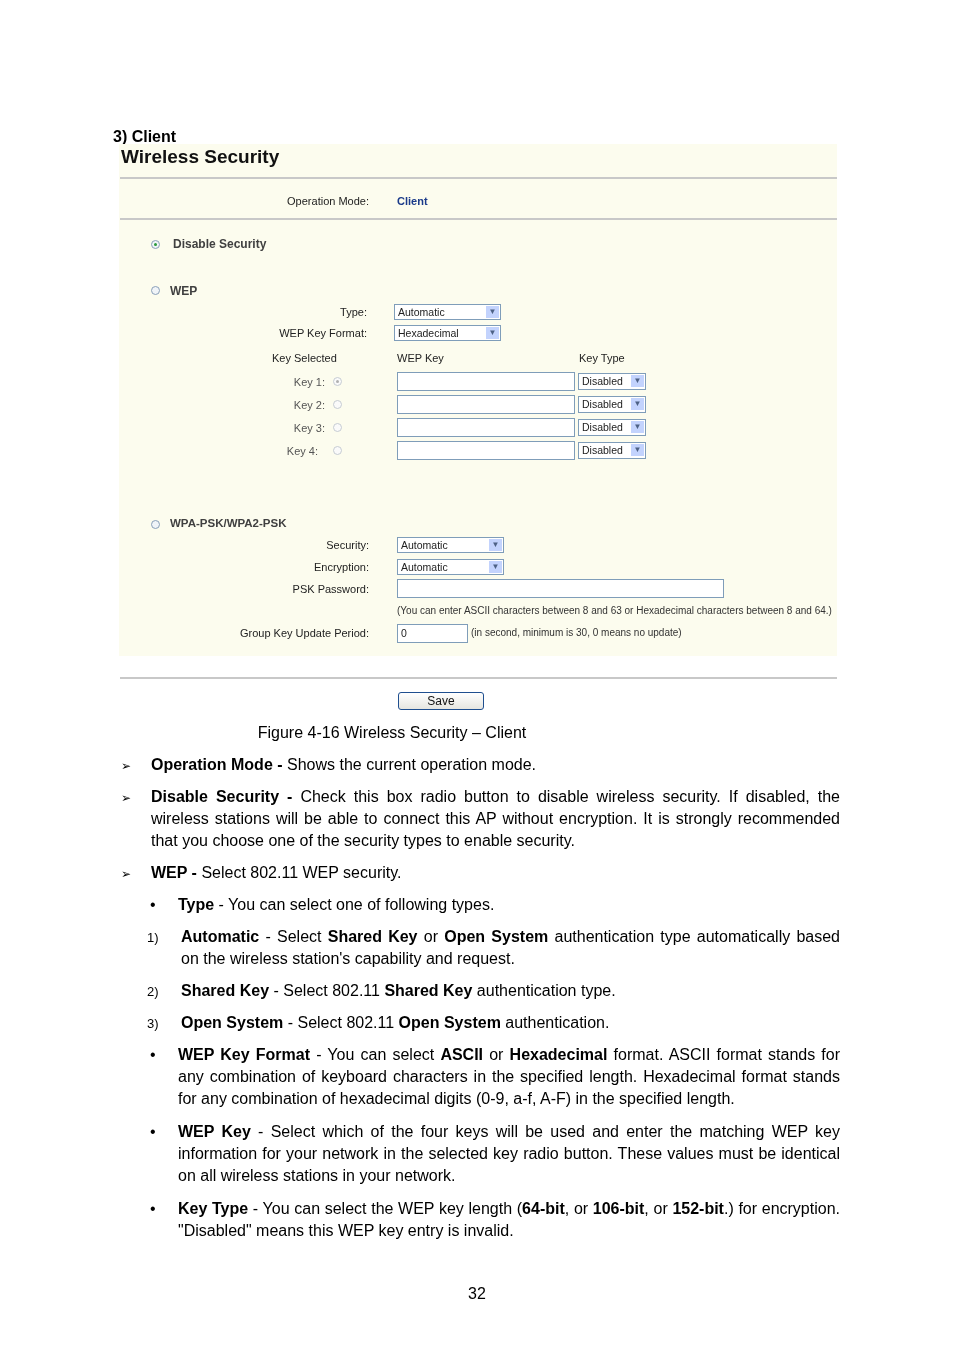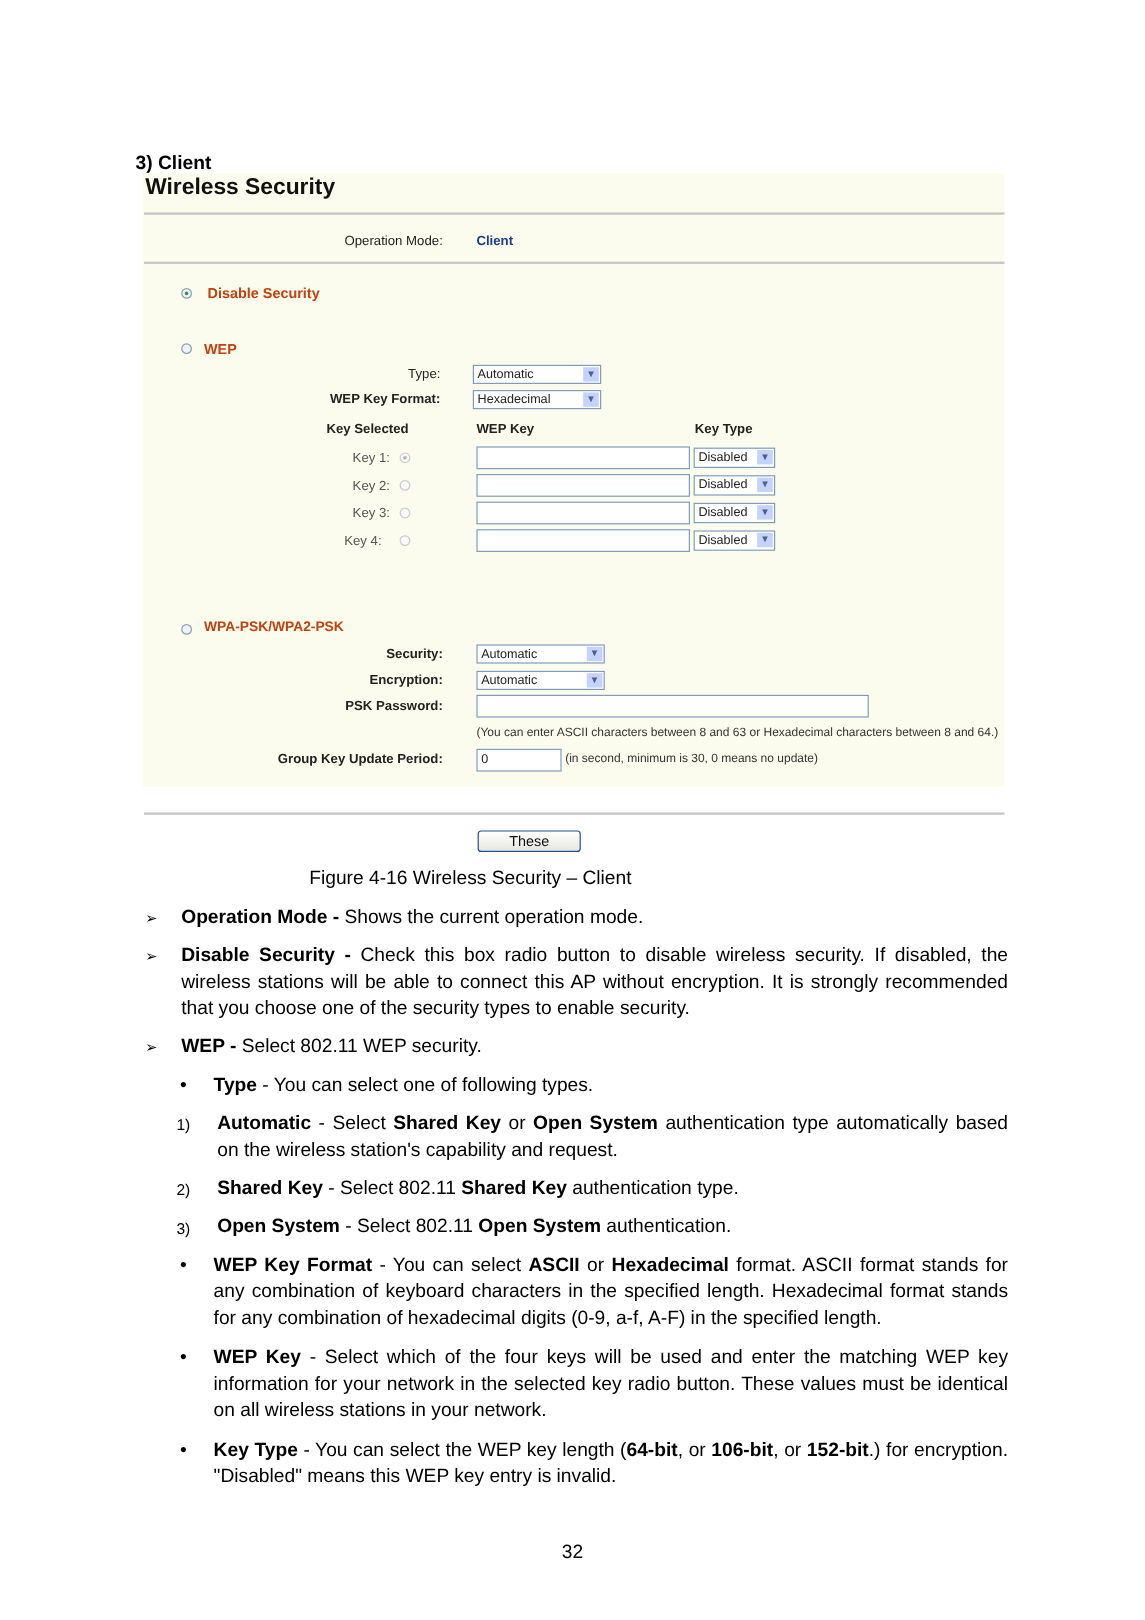--- a/index.html
+++ b/index.html
@@ -3,23 +3,23 @@
 <meta charset="utf-8">
 <style>
   html, body { margin:0; padding:0; background:#ffffff; }
   body { width:954px; height:1350px; position:relative; font-family:"Liberation Sans", sans-serif; color:#000; overflow:hidden; }
   .abs { position:absolute; }
   .section-heading { left:113px; top:114px; font-size:16px; font-weight:bold;margin-top:14px; }
   .panel { left:119px; top:144px; width:718px; height:512px; background:#fcfcee; }
   .panel-title { left:2px; top:2px; font-size:19px; font-weight:bold; color:#111; }
   .hline { height:2px; background:#c8c8c8; left:1px; width:717px; }
   .lbl { font-size:11px; color:#222; text-align:right; }
-  .lbl.bold { font-weight:bold; }
+  .lbl.bold { font-weight:normal; }
   .val-blue { font-size:11px; font-weight:bold; color:#1a3a8a; }
-  .opt-label { font-size:12px; font-weight:bold; color:#c2410c; }
+  .opt-label { font-size:12px; font-weight:bold; color:#404040; }
   .radio { width:9px; height:9px; border-radius:50%; border:1px solid #8aa0b8; background:#f0f4f8; box-sizing:border-box; }
   .radio.checked::after { content:""; position:absolute; left:2px; top:2px; width:3px; height:3px; border-radius:50%; background:#2a9a3a; }
   .radio.faint { border-color:#c6ccd2; background:#fafafa; }
   .radio.faint.checked::after { background:#b0b0b0; }
   .select { height:16px; border:1px solid #7f9db9; background:#fff; box-sizing:border-box; font-size:10.5px; color:#222; padding-left:3px; line-height:14px; }
   .select .arrow { position:absolute; right:1px; top:1px; width:13px; height:12px; background:#c3d3fd; color:#4d6185; font-size:8px; line-height:12px; text-align:center; }
   .input { height:19px; border:1px solid #7f9db9; background:#fff; box-sizing:border-box; font-size:10.5px; padding-left:3px; line-height:17px; color:#222; }
   .hint { font-size:10px; color:#333; }
   .key-lbl { font-size:11px; color:#555; text-align:right; }
   .save-btn { left:279px; top:548px; width:86px; height:18px; border:1px solid #1f4f8f; border-radius:3px; background:linear-gradient(#ffffff,#e6e6e0); box-sizing:border-box; font-size:12px; text-align:center; line-height:16px; color:#111; }
@@ -109,21 +109,21 @@
     <span class="arrow">▼</span>
   </div>
   <div class="abs lbl bold" style="left:100px;width:150px;top:439px;">PSK Password:</div>
   <div class="abs input" style="left:278px;top:435px;width:327px;"></div>
   <div class="abs hint" style="left:278px;top:461px;white-space:nowrap;">(You can enter ASCII characters between 8 and 63 or Hexadecimal characters between 8 and 64.)</div>
   <div class="abs lbl bold" style="left:80px;width:170px;top:483px;">Group Key Update Period:</div>
   <div class="abs input" style="left:278px;top:480px;width:71px;">0</div>
   <div class="abs hint" style="left:352px;top:483px;white-space:nowrap;">(in second, minimum is 30, 0 means no update)</div>
 
   <div class="abs hline" style="top:533px;"></div>
-  <div class="abs save-btn">These</div>
+  <div class="abs save-btn">Save</div>
 </div>
 
 <div class="abs caption">Figure 4-16 Wireless Security – Client</div>
 
 <div class="abs" style="left:121px;top:756px;"><span class="marker">➢</span></div>
 <div class="abs para" style="left:151px;top:754px;width:689px;"><b>Operation Mode -</b><span> Shows the current operation mode.</span></div>
 
 <div class="abs" style="left:121px;top:788px;"><span class="marker">➢</span></div>
 <div class="abs para" style="left:151px;top:786px;width:689px;"><b>Disable Security -</b><span> Check this box radio button to disable wireless security. If disabled, the wireless stations will be able to connect this AP without encryption. It is strongly recommended that you choose one of the security types to enable security.</span></div>
 

